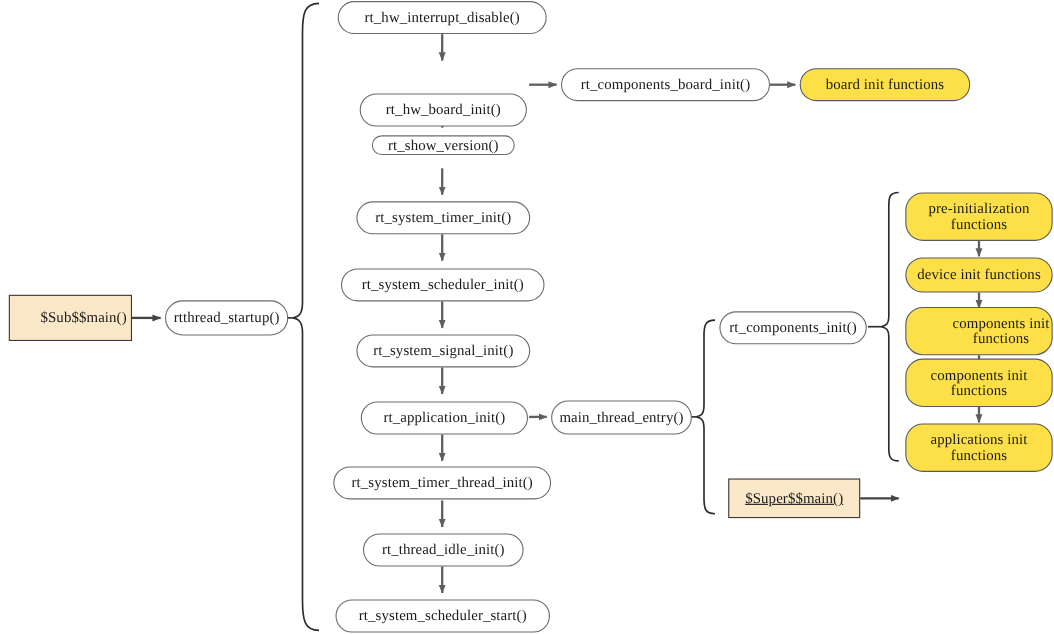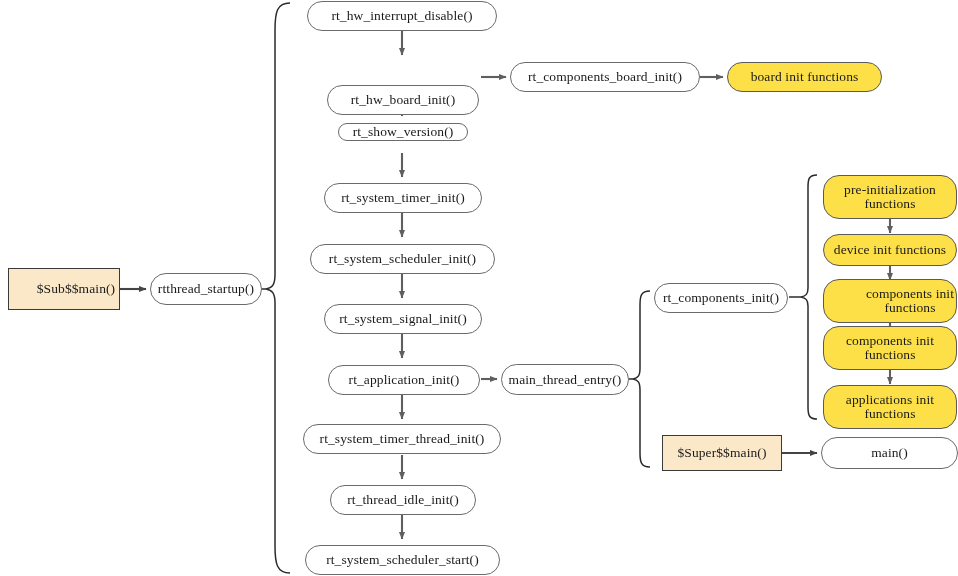--- a/index.html
+++ b/index.html
@@ -183,27 +183,24 @@
   </div>
 
   <div class="node rounded" style="left:501px; top:364px; width:128px; height:31px;">
     <span class="lbl">main_thread_entry()</span>
   </div>
 
   <div class="node rounded" style="left:654px; top:283px; width:134px; height:30px;">
     <span class="lbl">rt_components_init()</span>
   </div>
 
-  <div class="node rect" style="left:662px; top:435px; width:120px; height:36px;">
+  <div class="node rect" style="left:662px; top:435px; width:120px; height:36px;text-decoration:underline;">
     <span class="lbl">$Super$$main()</span>
   </div>
 
-  <div class="node rounded" style="left:821px; top:437px; width:137px; height:32px;">
-    <span class="lbl">main()</span>
-  </div>
 
   <div class="node rounded blue" style="left:823px; top:175px; width:134px; height:44px;">
     <span class="lbl">pre-initialization
 functions</span>
   </div>
 
   <div class="node rounded blue" style="left:823px; top:234px; width:134px; height:32px;">
     <span class="lbl">device init functions</span>
   </div>
 

